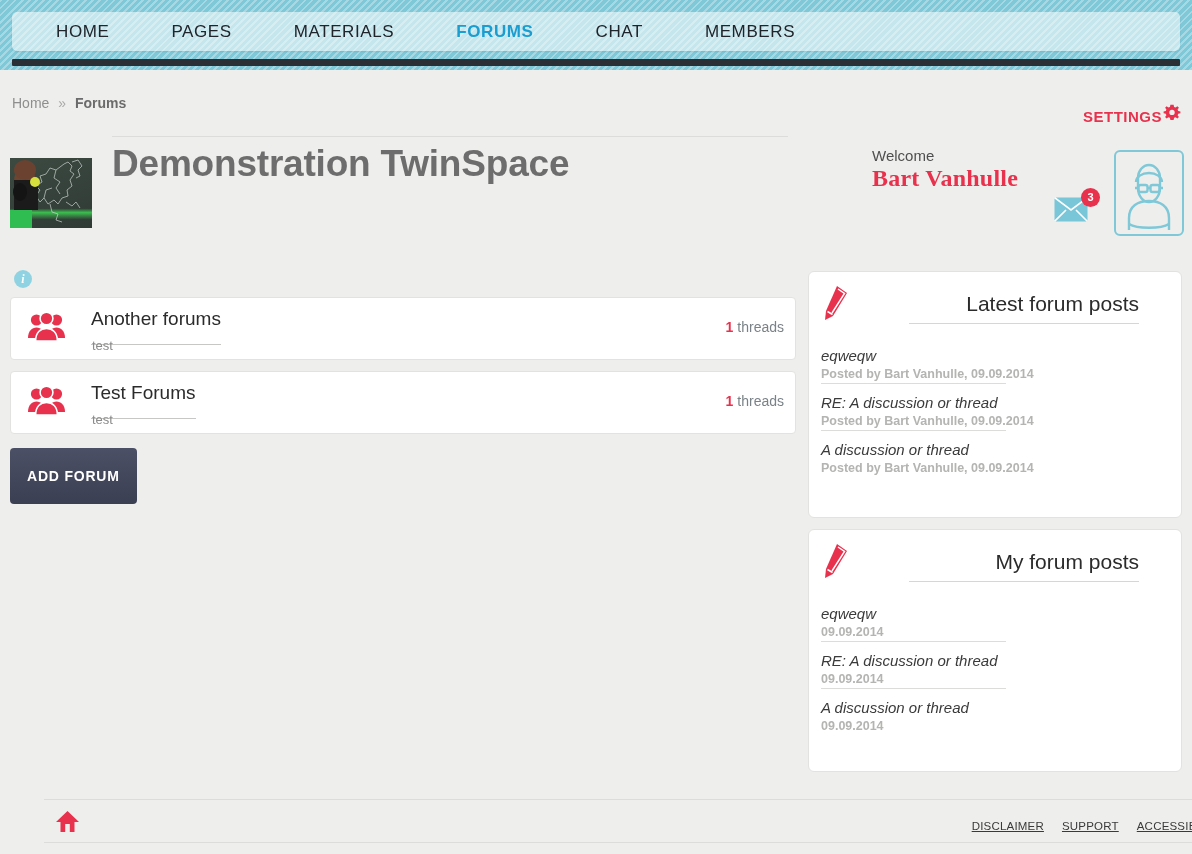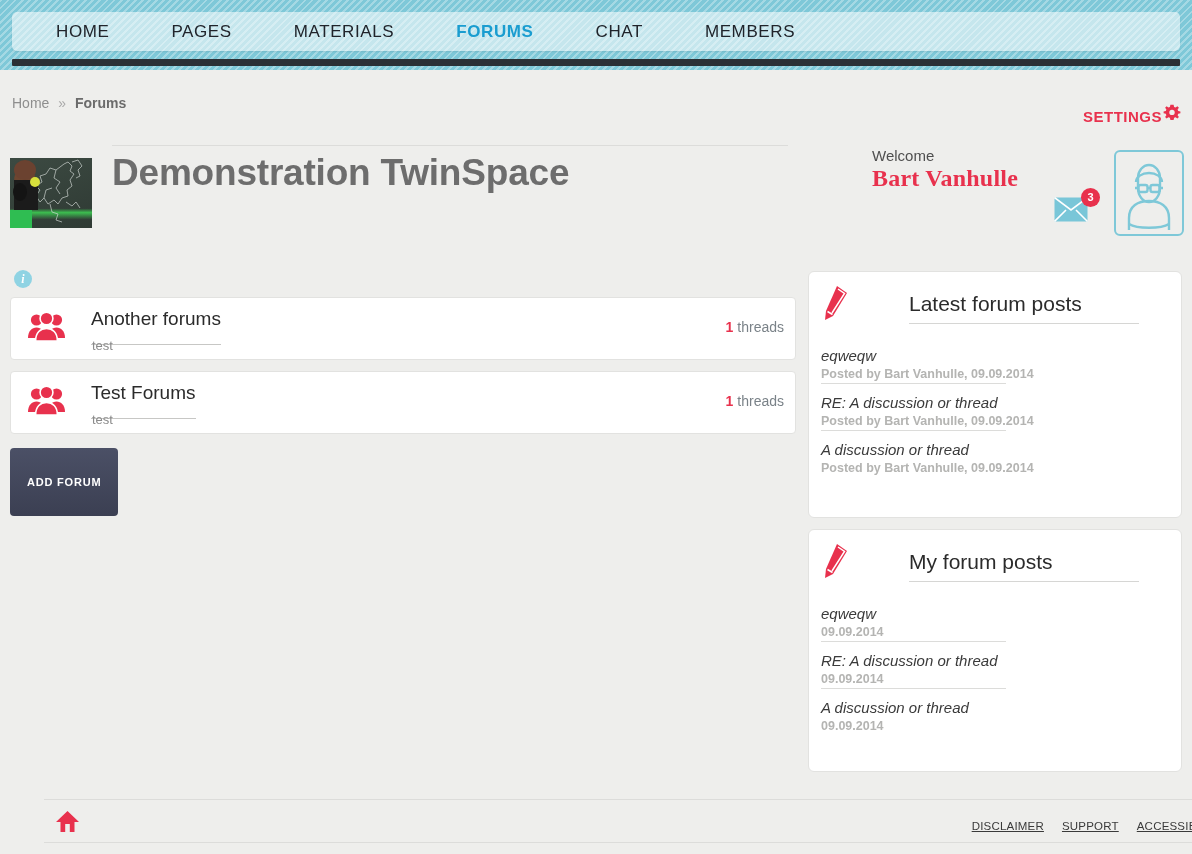--- a/index.html
+++ b/index.html
@@ -103,21 +103,21 @@
     background:
       radial-gradient(circle at 18% 30%, #6e4630 0 10px, rgba(0,0,0,0) 11px),
       radial-gradient(circle at 27% 38%, #d7e03c 0 5px, rgba(0,0,0,0) 6px),
       linear-gradient(to bottom, rgba(0,0,0,0) 0 72%, #3cbd4f 78%, rgba(0,0,0,0) 88%) ,
       linear-gradient(160deg, #3c4a42 0%, #2f3a34 100%);
     overflow: hidden;
   }
   #thumb svg { position: absolute; left: 0; top: 0; }
   #title-wrap {
     position: absolute;
-    left: 112px; top: 145px;
+    left: 112px; top: 136px;
     width: 676px;
     border-top: 1px solid #dcdcda;
     padding-top: 4px;
   }
   #page-title {
     font-size: 37px;
     color: #6d6d6d;
     font-weight: bold;
     letter-spacing: -0.2px;
     margin: 0;
@@ -222,26 +222,26 @@
     font-size: 14px;
     color: #7a8288;
   }
   .forum-row .fcount b { color: #e8314d; }
 
   #add-forum {
     position: absolute;
     left: 10px; top: 448px;
     background: linear-gradient(to bottom, #4b5066 0%, #3b3f52 100%);
     color: #fff;
-    font-size: 11px;
+    font-size: 14px;
     font-weight: bold;
     letter-spacing: 0.8px;
     border: none;
     border-radius: 4px;
-    padding: 28px 17px;
+    padding: 20px 17px;
     cursor: pointer;
     font-family: "Liberation Sans", sans-serif;
   }
 
   
   .panel {
     position: absolute;
     right: 10px;
     width: 374px;
     background: #fff;
@@ -253,21 +253,21 @@
   #panel-mine   { top: 529px; height: 243px; }
   .panel .pencil { position: absolute; left: 14px; top: 14px; }
   .panel h2 {
     margin: 0;
     position: absolute;
     left: 100px; top: 20px;
     width: 230px;
     font-size: 21px;
     font-weight: normal;
     color: #2b2b2b;
-    text-align: left;
+    text-align: right;
     border-bottom: 1px solid #d6d6d4;
     padding-bottom: 7px;
   }
   .post-list { position: absolute; left: 12px; top: 74px; width: 350px; }
   .post {
     padding-bottom: 0;
     margin-bottom: 9px;
     border-bottom: 1px solid #dcdcda;
     width: 185px;
   }

